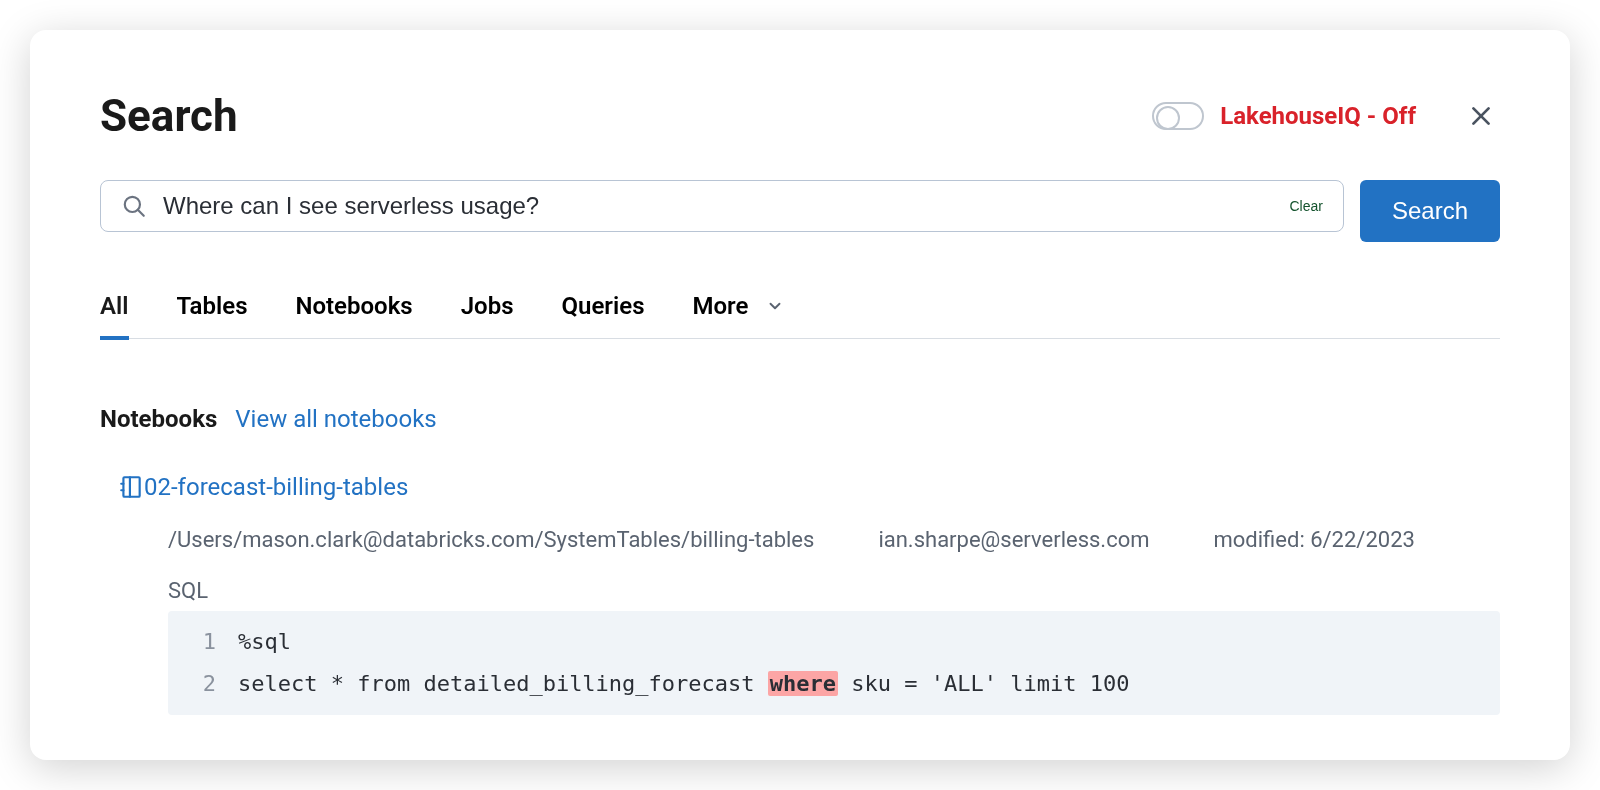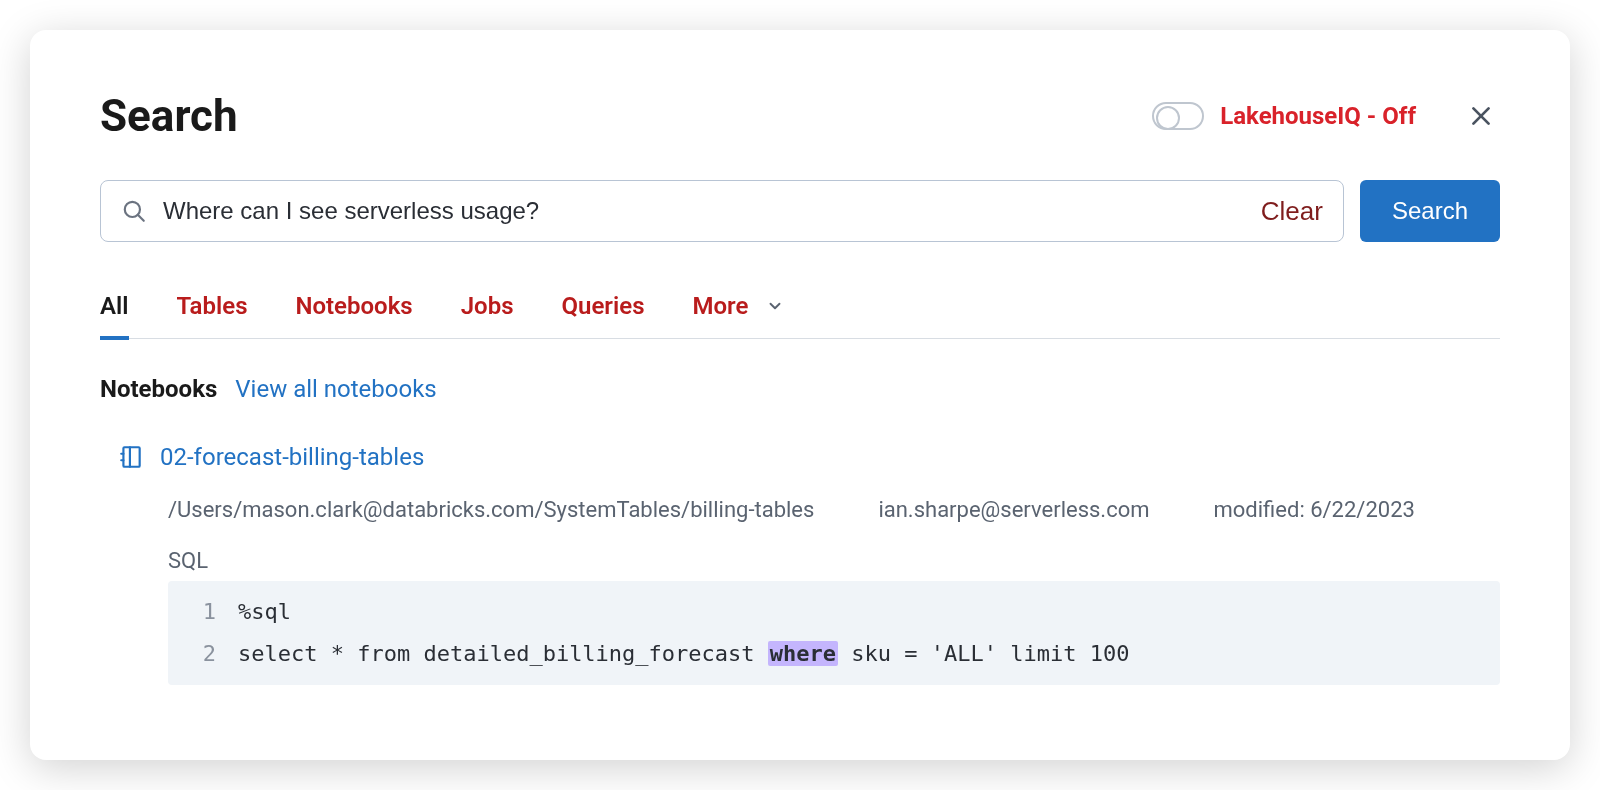--- a/index.html
+++ b/index.html
@@ -78,38 +78,38 @@
       gap: 16px;
       margin-bottom: 50px;
     }
     .search-wrap {
       flex: 1;
       display: flex;
       align-items: center;
       border: 1.5px solid #b8c4d4;
       border-radius: 8px;
       padding: 0 20px;
-      height: 62px;
+      height: 52px;
       background: #fff;
     }
     .search-wrap svg { stroke: #6b7380; flex-shrink: 0; }
     .search-input {
       flex: 1;
       border: none;
       outline: none;
       font-size: 24px;
       color: #2a2e35;
       margin-left: 16px;
       background: transparent;
     }
     .clear-btn {
       background: none;
       border: none;
-      font-size: 26px;
-      color: #7f1d1d;
+      font-size: 14px;
+      color: #14532d;
       cursor: pointer;
     }
     .search-btn {
       background: #2272c3;
       color: #fff;
       border: none;
       border-radius: 6px;
       font-size: 24px;
       font-weight: 400;
       padding: 0 32px;
@@ -119,21 +119,21 @@
     .tabs {
       display: flex;
       gap: 48px;
       border-bottom: 1.5px solid #d8dde3;
       margin-bottom: 36px;
       align-items: center;
     }
     .tab {
       font-size: 24px;
       font-weight: 600;
-      color: #b91c1c;
+      color: #000000;
       padding-bottom: 16px;
       cursor: pointer;
       border-bottom: 4px solid transparent;
       margin-bottom: -2px;
     }
     .tab.active {
       color: #1a1a1a;
       border-bottom-color: #2272c3;
     }
     .tab.more {
@@ -150,26 +150,26 @@
     .section-title {
       font-size: 24px;
       font-weight: 700;
       color: #1a1a1a;
     }
     .section-link {
       font-size: 24px;
       color: #2272c3;
       text-decoration: none;
       cursor: pointer;
+      margin-top: 30px;
     }
     .result-item { padding-left: 18px; }
     .result-title-row {
       display: flex;
       align-items: flex-end;
-      gap: 16px;
       margin-bottom: 26px;
     }
     .notebook-icon { color: #2272c3; }
     .result-title {
       font-size: 24px;
       color: #2272c3;
       cursor: pointer;
     }
     .result-meta {
       display: flex;
@@ -196,21 +196,21 @@
     }
     .code-line { display: flex; line-height: 1.9; }
     .line-no {
       width: 70px;
       text-align: right;
       padding-right: 22px;
       color: #8a929e;
     }
     .code-content { flex: 1; }
     .hl {
-      background: #c4b5fd;
+      background: #fca5a5;
       font-weight: 600;
       padding: 0 2px;
       border-radius: 2px;
     }
   </style>
 </head>
 <body>
 
 <div class="card">
   <div class="header-row">

